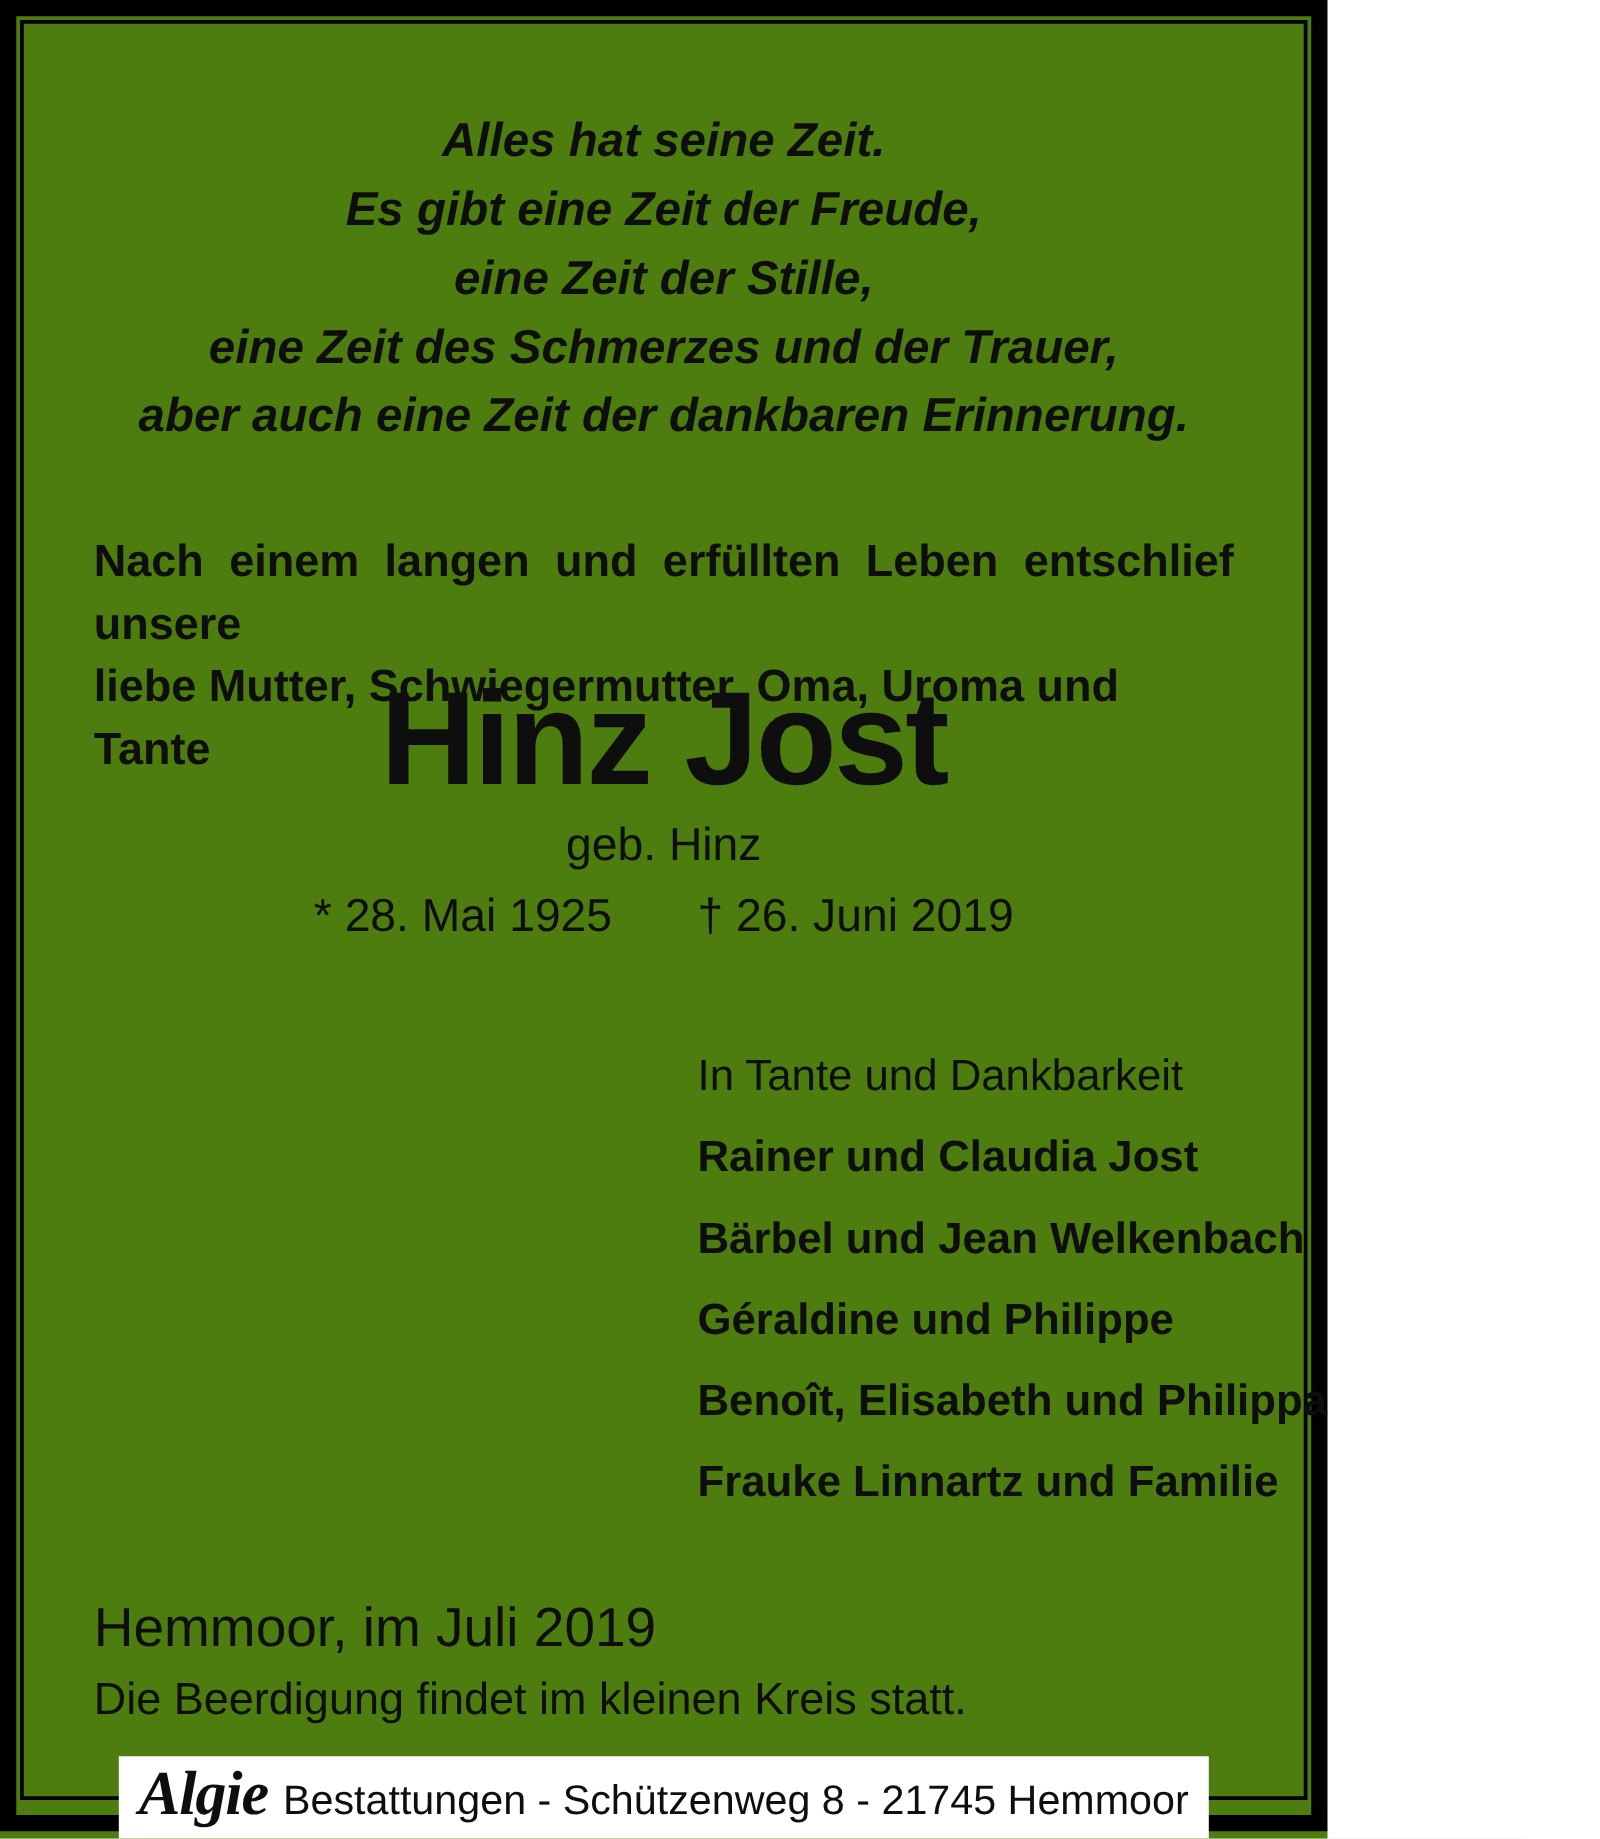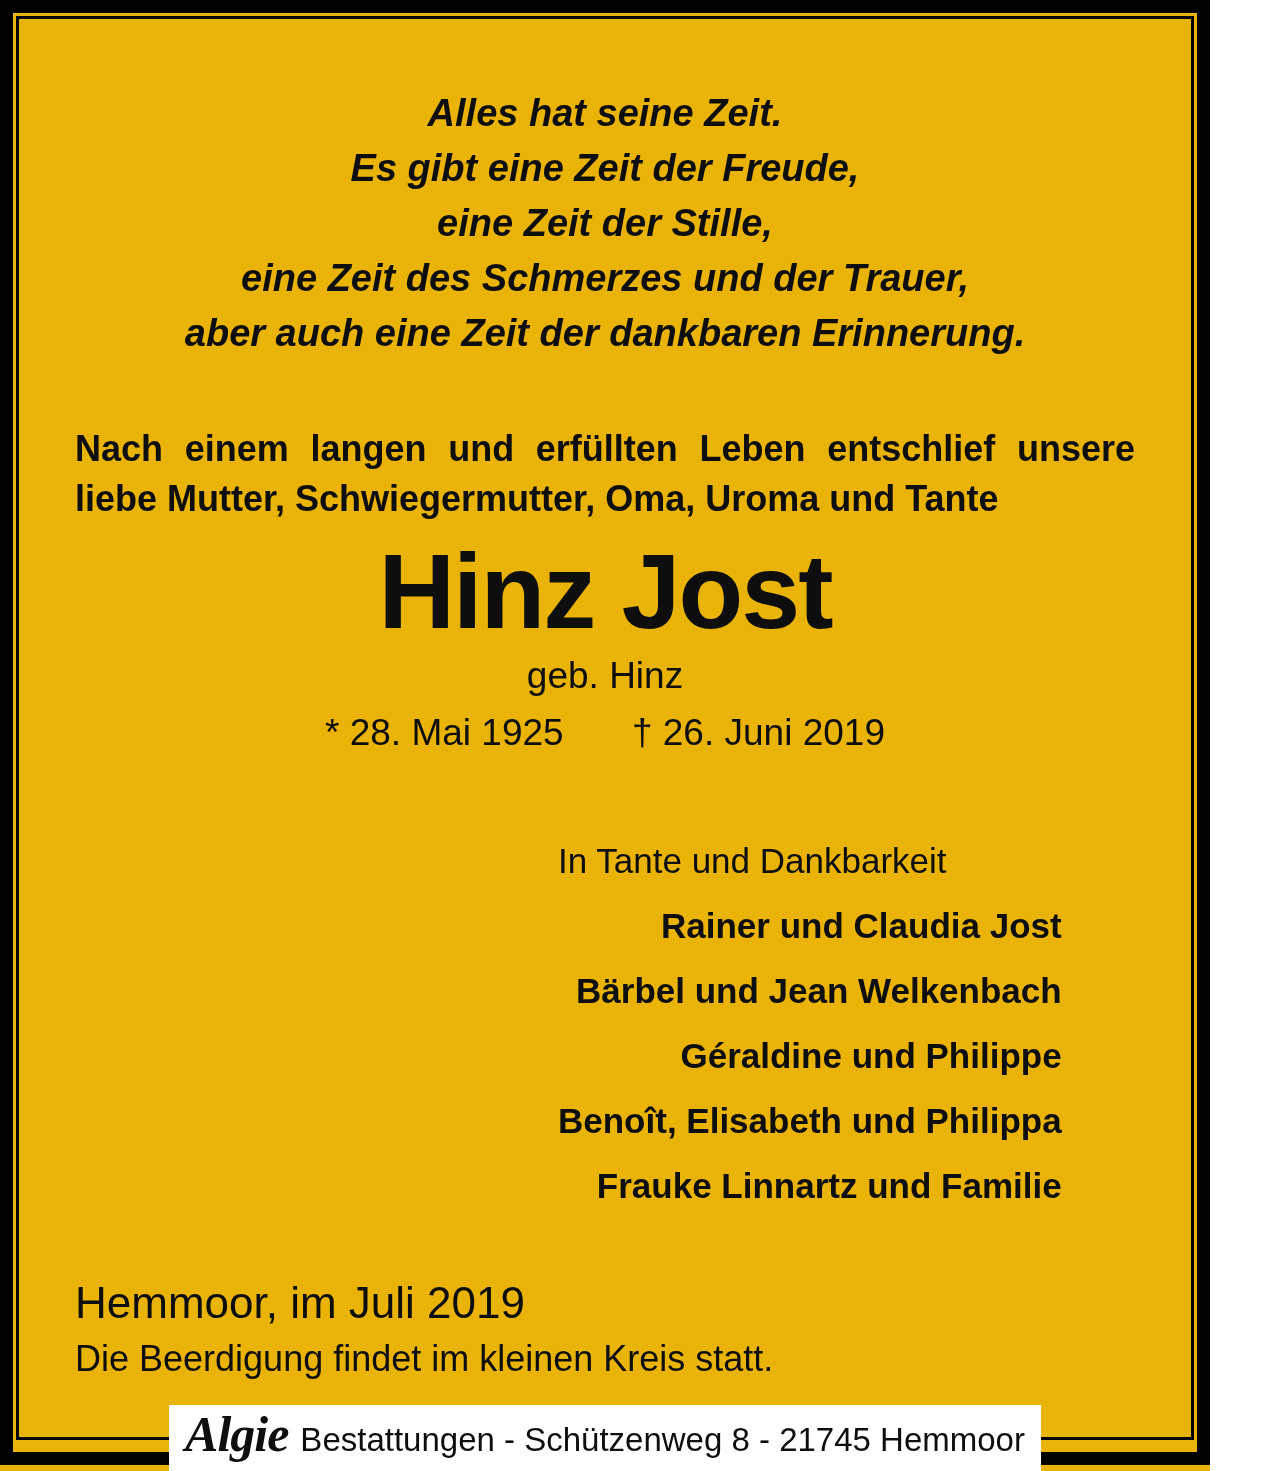--- a/index.html
+++ b/index.html
@@ -2,23 +2,23 @@
 <html><head>
 <meta charset="utf-8">
 <style>
   html, body {
     margin: 0;
     padding: 0;
     background: #ffffff;
   }
   .sheet {
     position: relative;
-    width: 1210px;
+    width: 1062px;
     height: 1471px;
-    background: #eab308;
+    background: #4d7c0f;
     color: #0e0e0e;
     font-family: "Liberation Sans", sans-serif;
     overflow: hidden;
   }
   
   .frame-outer {
     position: absolute;
     left: 0; top: 0; right: 0; bottom: 6px;
     border: 13px solid #000;
     pointer-events: none;
@@ -74,21 +74,20 @@
     margin-left: 58px;
   }
   .mourners {
     position: absolute;
     left: 558px; top: 828px;
     font-size: 35px;
     line-height: 65px;
   }
   .mourner-name {
     font-weight: 700;
-    text-align: right;
   }
   .closing-place {
     position: absolute;
     left: 75px; top: 1278px;
     font-size: 44px;
   }
   .closing-note {
     position: absolute;
     left: 75px; top: 1338px;
     font-size: 36px;

